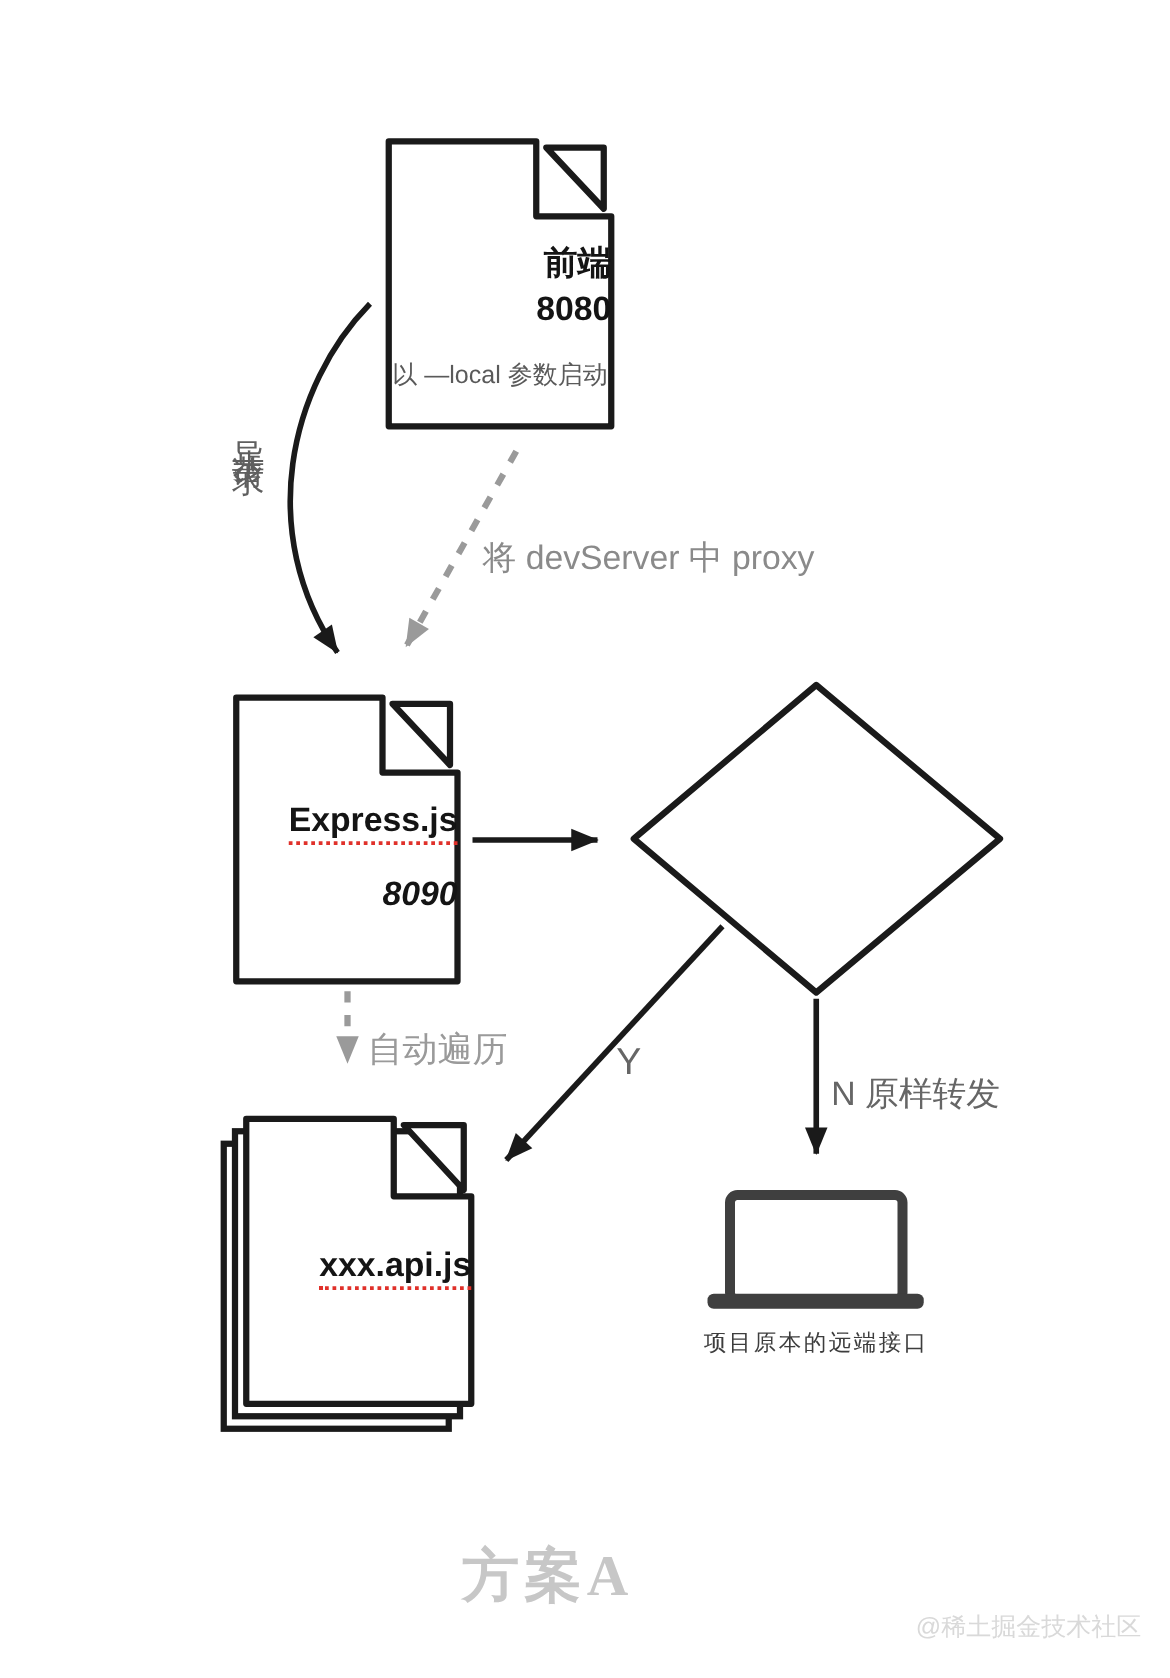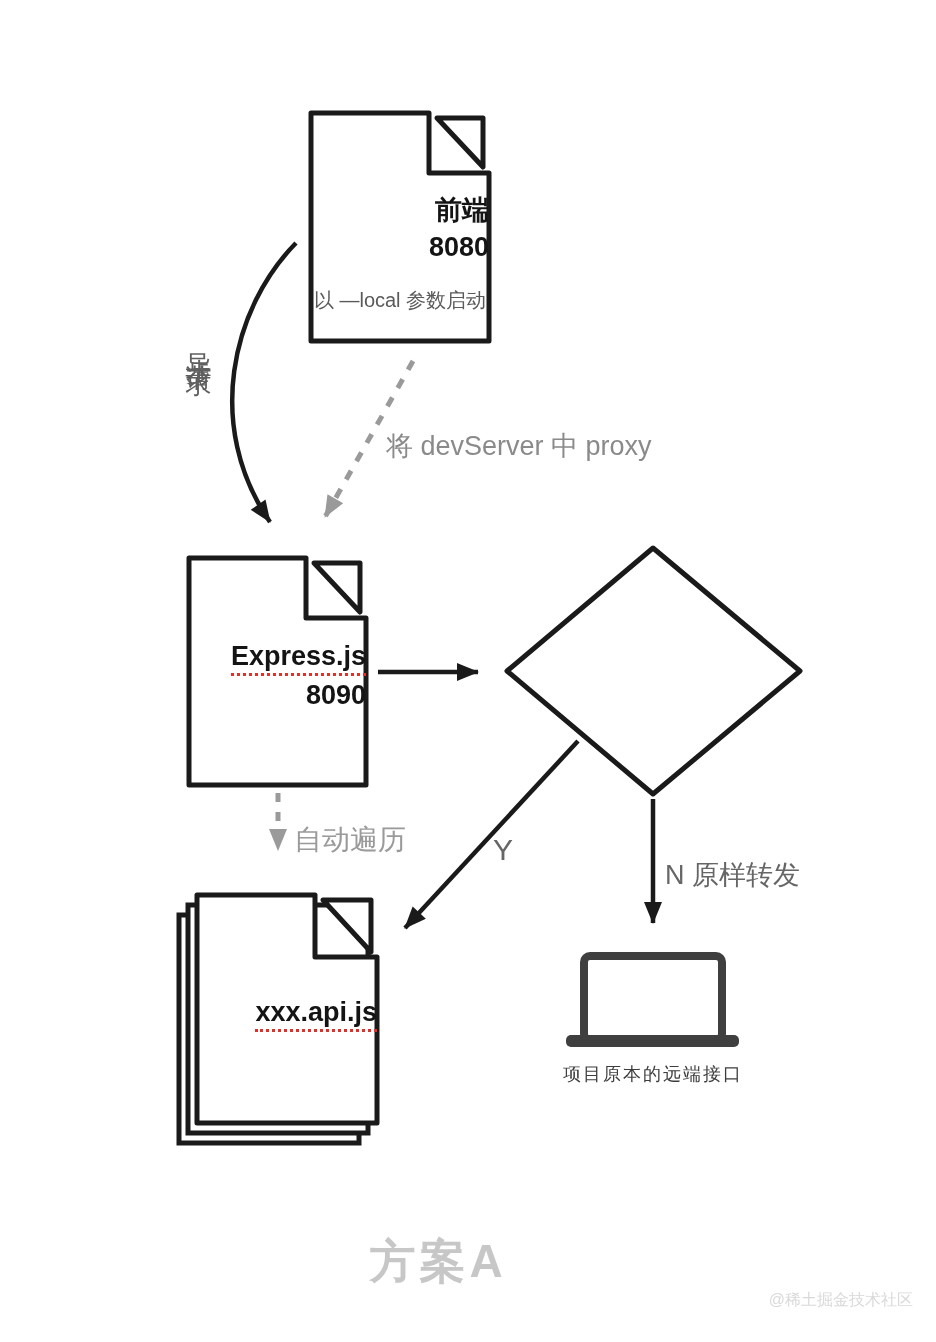--- a/index.html
+++ b/index.html
@@ -63,23 +63,24 @@
   .remote-caption {
     font-size: 18px;
     color: #3d3d3d;
     letter-spacing: 2px;
   }
   .plan-title {
     font-size: 46px;
     font-weight: 700;
     color: #c7c7c7;
     letter-spacing: 4px;
+    font-family: Liberation Serif, serif;
   }
   .watermark {
-    font-size: 16px;
+    font-size: 20px;
     color: #d9d9d9;
   }
 </style>
 </head>
 <body>
 
 <div class="canvas">
 
   <svg class="layer" width="936" height="1342" viewBox="0 0 936 1342">
     <defs>
@@ -132,21 +133,21 @@
   <div class="t node-title center" style="left:311px; top:234px; width:178px;">8080</div>
   <div class="t node-sub center" style="left:301px; top:290px; width:198px;">以 —local 参数启动</div>
 
   <div class="t vertical-label" style="left:186px; top:332px; height:150px;">异步请求</div>
 
   <div class="t gray-label rewrite-label" style="left:386px; top:426px;">
     <div>将 devServer 中 proxy</div>
   </div>
 
   <div class="t node-title center" style="left:189px; top:643px; width:177px;"><span class="red-underline">Express.js</span></div>
-  <div class="t node-title center" style="left:189px; top:682px; width:177px;">8090</div>
+  <div class="t node-title center" style="left:189px; top:702px; width:177px;font-style:italic;">8090</div>
 
 
   <div class="t gray-label" style="left:294px; top:826px; font-size:28px; color:#9a9a9a;">自动遍历</div>
 
   <div class="t y-label" style="left:493px; top:835px;">Y</div>
 
   <div class="t mid-label" style="left:665px; top:862px;">N 原样转发</div>
 
   <div class="t node-title center" style="left:197px; top:999px; width:180px;"><span class="red-underline">xxx.api.js</span></div>
 

